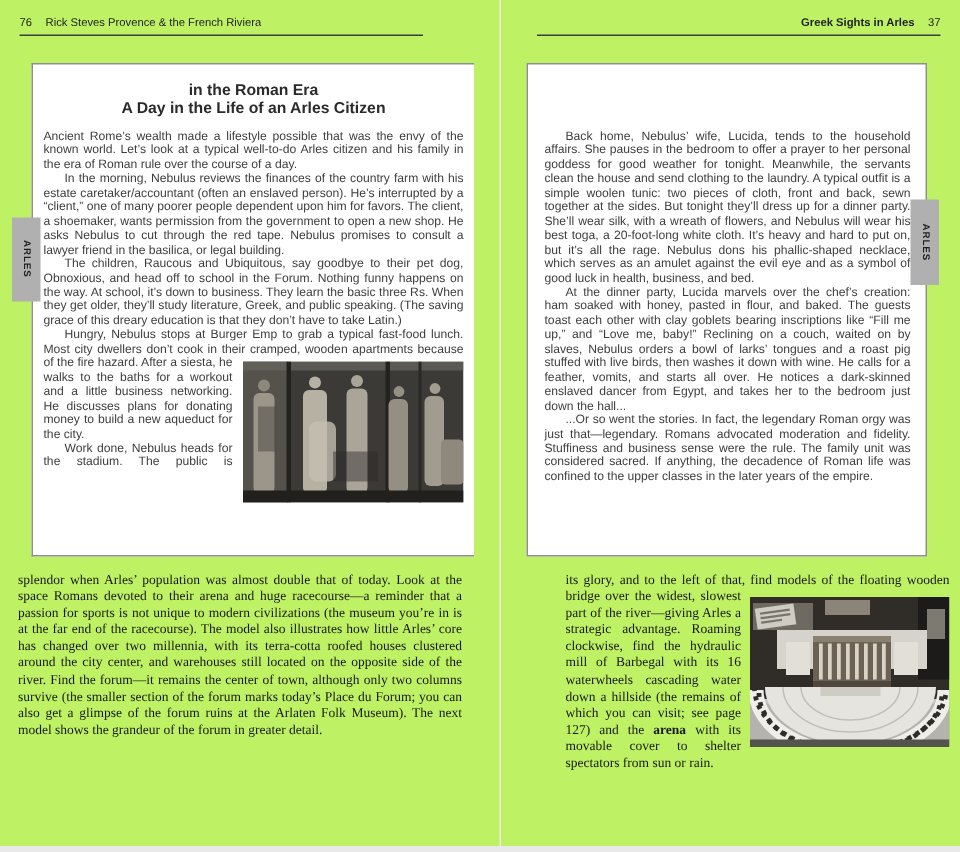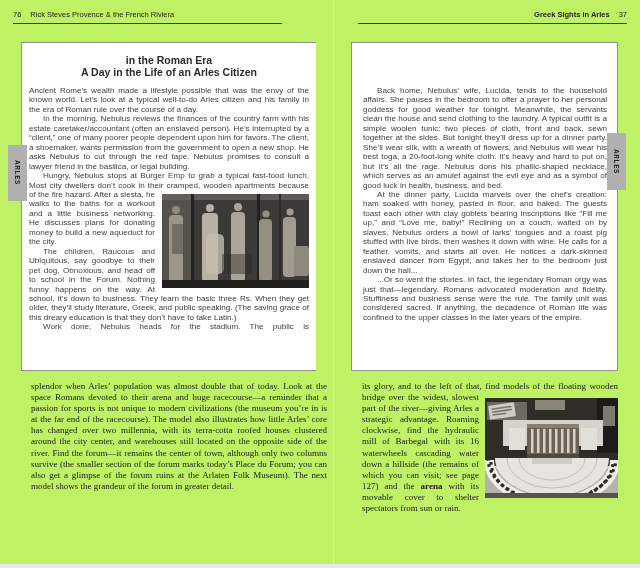--- a/index.html
+++ b/index.html
@@ -30,22 +30,22 @@
   .box { position:absolute; top:42px; height:329px; box-sizing:border-box; overflow:hidden; background:#fff; z-index:2; }
   .box-left  { left:21px;  width:295px; border:1.5px solid #8f8f8f; border-right:none; padding:12px 7px 0 7px; }
   .box-right { left:351px; width:267px; border:1.5px solid #8f8f8f; padding:43px 10px 0 11px; }
   .sb-title { font-size:10.5px; line-height:11.5px; font-weight:bold; text-align:center; color:#2b2b2b; margin:0 0 8px 0; }
   .sb-title span { display:block; }
   .sb { font-size:8.1px; line-height:9.45px; color:#3d3d3d; text-align:justify; margin:0; }
   .sb.ind { text-indent:14px; }
   .sb.jlast { text-align-last:justify; }
   
   .main { position:absolute; top:381px; font-family:"Liberation Serif", serif; font-size:9px; line-height:11.1px; color:#191919; text-align:justify; overflow:hidden; }
-  .main-left  { left:31px;  width:296px; height:183px; }
-  .main-right { left:362px; width:256px; height:183px; }
+  .main-left  { left:12px;  width:296px; height:183px; }
+  .main-right { left:377px; width:256px; height:183px; }
   .main p { margin:0; }
   .main p.ind { text-indent:16px; }
   .main b { font-weight:bold; }
   
   .photo { display:block; }
   .fresco-photo  { float:right; width:147px; height:94px;  margin:4px 0 3px 7px; }
   .theater-photo { float:right; width:133px; height:100px; margin:6px 0 3px 6px; }
   .fresco-photo svg, .theater-photo svg { display:block; width:100%; height:100%; }
 </style>
 </head>
@@ -69,20 +69,21 @@
   <div class="tab tab-left">ARLES</div>
   <div class="tab tab-right">ARLES</div>
 
   <section class="box box-left">
     <h2 class="sb-title">
         <span>in the Roman Era</span>
         <span>A Day in the Life of an Arles Citizen</span>
       </h2>
     <p class="sb">Ancient Rome’s wealth made a lifestyle possible that was the envy of the known world. Let’s look at a typical well-to-do Arles citizen and his family in the era of Roman rule over the course of a day.</p>
     <p class="sb ind">In the morning, Nebulus reviews the finances of the country farm with his estate caretaker/accountant (often an enslaved person). He’s interrupted by a “client,” one of many poorer people dependent upon him for favors. The client, a shoemaker, wants permission from the government to open a new shop. He asks Nebulus to cut through the red tape. Nebulus promises to consult a lawyer friend in the basilica, or legal building.</p>
+    <p class="sb ind">The children, Raucous and Ubiquitous, say goodbye to their pet dog, Obnoxious, and head off to school in the Forum. Nothing funny happens on the way. At school, it’s down to business. They learn the basic three Rs. When they get older, they’ll study literature, Greek, and public speaking. (The saving grace of this dreary education is that they don’t have to take Latin.)</p>
     <p class="sb ind"><span>Hungry, Nebulus stops at Burger Emp to grab a typical fast-food lunch. Most city dwellers don’t cook in their cramped, wooden</span>
       <span class="photo fresco-photo">
           <svg viewBox="0 0 147 94" preserveAspectRatio="none">
         <rect x="0" y="0" width="147" height="94" fill="#3b3a37"></rect>
         <rect x="0" y="0" width="30" height="94" fill="#55524c"></rect>
         <rect x="0" y="0" width="147" height="6" fill="#6a6660" opacity="0.7"></rect>
         <rect x="29" y="0" width="3" height="94" fill="#23221f"></rect>
         <rect x="95" y="0" width="3" height="94" fill="#23221f"></rect>
         <rect x="117" y="0" width="2" height="94" fill="#2a2926"></rect>
         <g>
@@ -98,21 +99,20 @@
           <circle cx="128" cy="18" r="3.6" fill="#a29c90"></circle>
           <rect x="121" y="23" width="13" height="60" rx="4" fill="#a29c90"></rect>
           <rect x="132" y="52" width="15" height="30" rx="3" fill="#8f897d"></rect>
         </g>
         <rect x="0" y="86" width="147" height="8" fill="#21201d"></rect>
         <rect x="60" y="60" width="30" height="20" fill="#2c2b28" opacity="0.45"></rect>
         <rect x="10" y="30" width="12" height="30" fill="#474540" opacity="0.5"></rect>
       </svg>
         </span>
       <span>apartments because of the fire hazard. After a siesta, he walks to the baths for a workout and a little business networking. He discusses plans for donating money to build a new aqueduct for the city.</span></p>
-    <p class="sb ind">The children, Raucous and Ubiquitous, say goodbye to their pet dog, Obnoxious, and head off to school in the Forum. Nothing funny happens on the way. At school, it’s down to business. They learn the basic three Rs. When they get older, they’ll study literature, Greek, and public speaking. (The saving grace of this dreary education is that they don’t have to take Latin.)</p>
     <p class="sb ind jlast">Work done, Nebulus heads for the stadium. The public is</p>
   </section>
 
   <section class="box box-right">
     <p class="sb ind">Back home, Nebulus’ wife, Lucida, tends to the household affairs. She pauses in the bedroom to offer a prayer to her personal goddess for good weather for tonight. Meanwhile, the servants clean the house and send clothing to the laundry. A typical outfit is a simple woolen tunic: two pieces of cloth, front and back, sewn together at the sides. But tonight they’ll dress up for a dinner party. She’ll wear silk, with a wreath of flowers, and Nebulus will wear his best toga, a 20-foot-long white cloth. It’s heavy and hard to put on, but it’s all the rage. Nebulus dons his phallic-shaped necklace, which serves as an amulet against the evil eye and as a symbol of good luck in health, business, and bed.</p>
     <p class="sb ind">At the dinner party, Lucida marvels over the chef’s creation: ham soaked with honey, pasted in flour, and baked. The guests toast each other with clay goblets bearing inscriptions like “Fill me up,” and “Love me, baby!” Reclining on a couch, waited on by slaves, Nebulus orders a bowl of larks’ tongues and a roast pig stuffed with live birds, then washes it down with wine. He calls for a feather, vomits, and starts all over. He notices a dark-skinned enslaved dancer from Egypt, and takes her to the bedroom just down the hall...</p>
     <p class="sb ind">...Or so went the stories. In fact, the legendary Roman orgy was just that—legendary. Romans advocated moderation and fidelity. Stuffiness and business sense were the rule. The family unit was considered sacred. If anything, the decadence of Roman life was confined to the upper classes in the later years of the empire.</p>
   </section>
 
   <section class="main main-left">

